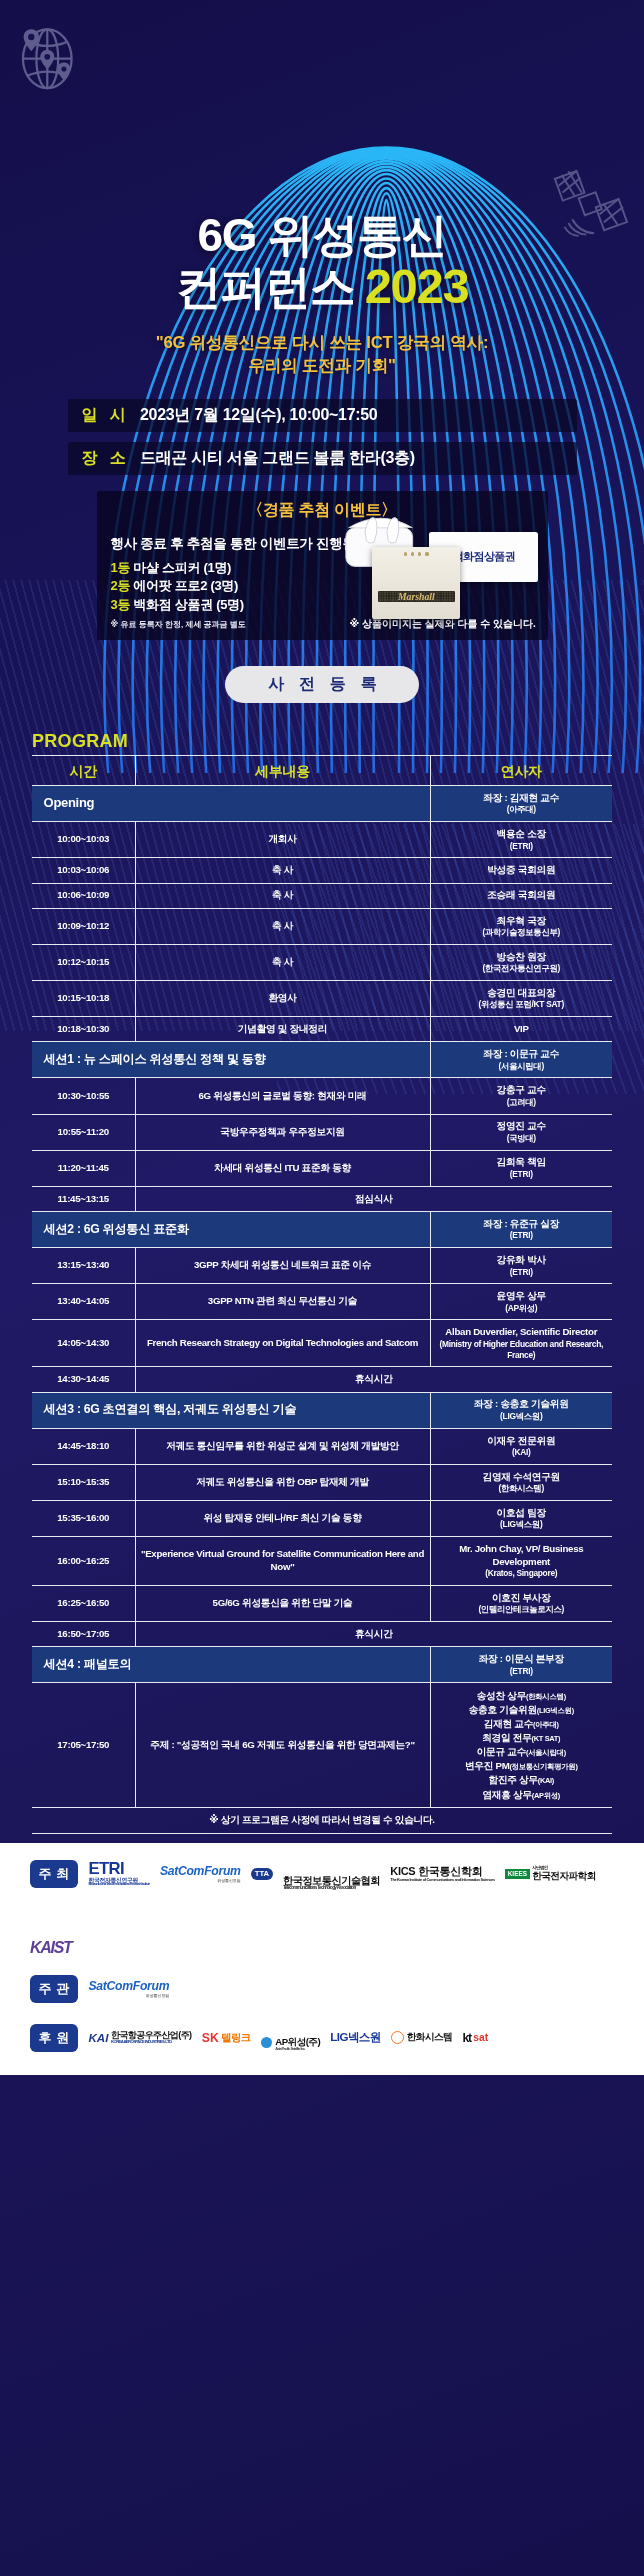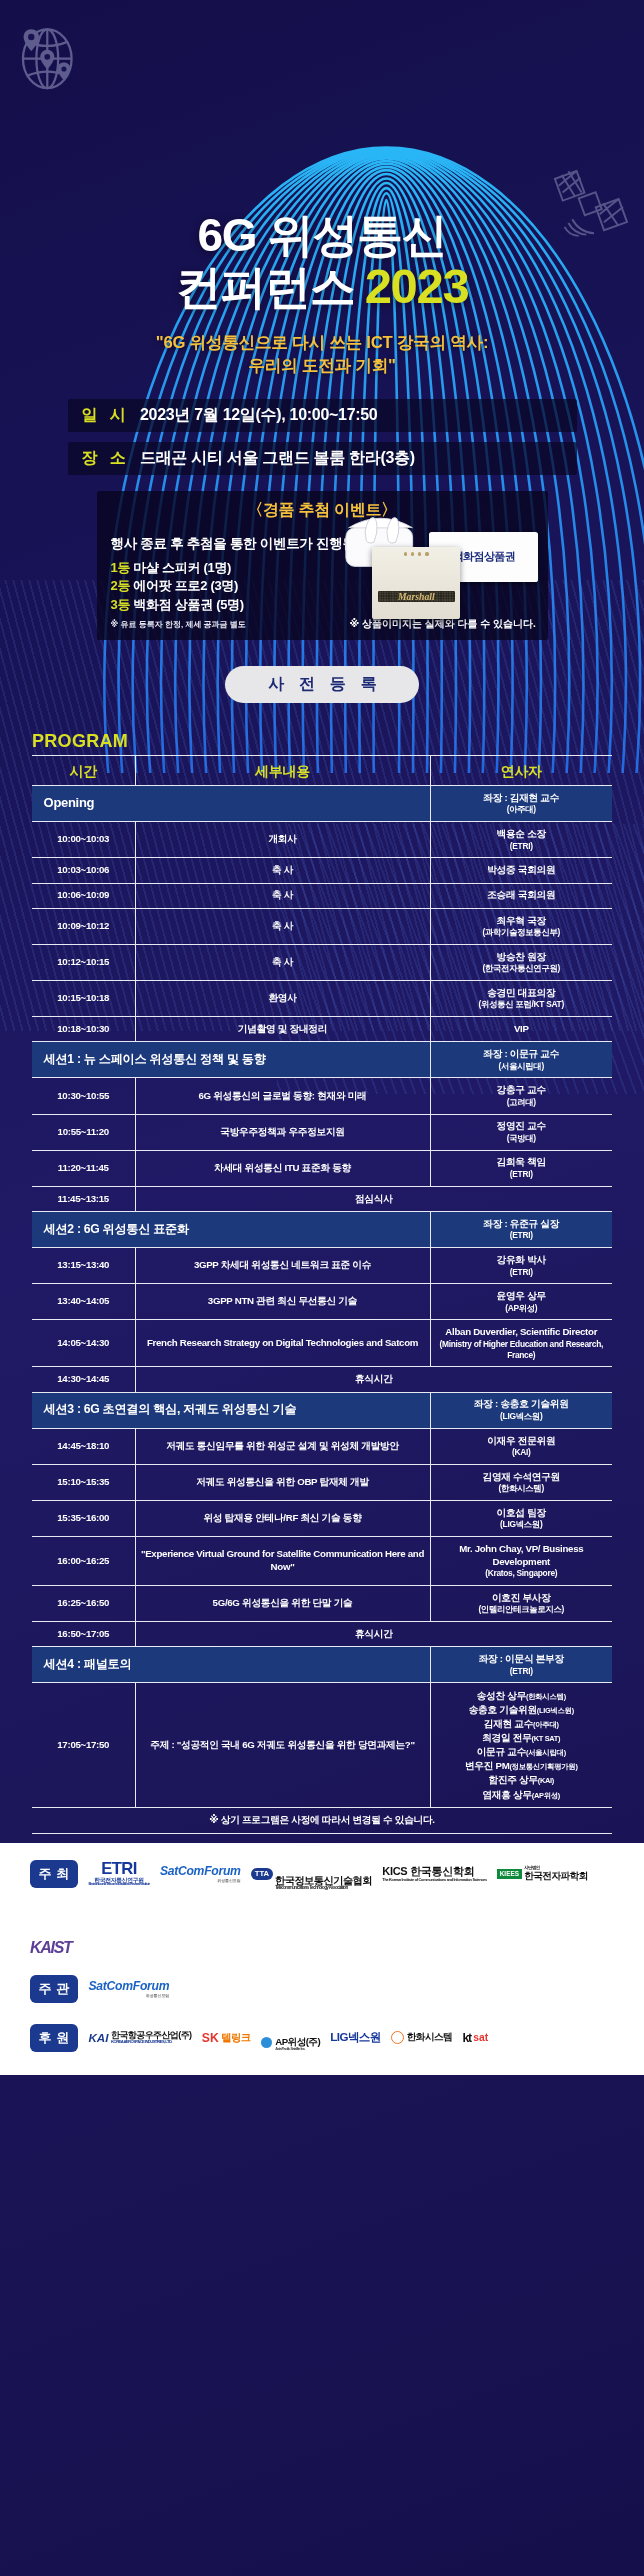--- a/index.html
+++ b/index.html
@@ -187,26 +187,26 @@
 
   
   .sponsors { position:relative; z-index:5; background:#ffffff; margin-top:9px; padding:14px 30px 16.7px; }
   .sp-row { display:flex; align-items:center; gap:10.3px; margin-bottom:14px; min-height:35px; flex-wrap:wrap;}
   .sp-row:last-child { margin-bottom:2.6px; }
   .sp-tag {
     background:#1b3a8f; color:#ffffff; font-weight:900; font-size:13px;
     border-radius:5.8px; padding:5.2px 8.4px; letter-spacing:0.6px; flex:0 0 auto;
   }
   .logo { display:flex; align-items:center; gap:2.6px; flex:0 0 auto; }
-  .logo-etri { color:#15379b; font-weight:900; font-size:16.7px; letter-spacing:-0.6px; line-height:1; text-align:center;}
+  .logo-etri { color:#15379b; font-weight:900; font-size:16.7px; letter-spacing:-0.6px; line-height:1; text-align:left;}
   .logo-etri small { display:block; font-size:5.8px; color:#15379b; font-weight:700; letter-spacing:-0.3px;}
   .logo-etri em { display:block; font-size:3.5px; color:#15379b; font-style:normal;}
   .logo-scf { color:#1a62c4; font-weight:900; font-style:italic; font-size:12.2px; letter-spacing:-0.3px;}
   .logo-scf small{ display:block; font-size:3.9px; color:#777; font-style:normal; letter-spacing:0; text-align:right;}
-  .logo-tta { display:flex; align-items:center; gap:2px;}
+  .logo-tta { display:flex; align-items:center; gap:10px;}
   .logo-tta .mark{ background:#1b3a8f; color:#fff; font-weight:900; font-size:7.7px; padding:1.3px 3.9px; border-radius:6.4px;}
   .logo-tta .ko { color:#111; font-weight:900; font-size:10.3px; letter-spacing:-0.6px; line-height:1.05;margin-top:19px;}
   .logo-tta .ko small{ display:block; font-size:4.5px; font-weight:700; color:#222;}
   .logo-kics .k { color:#111; font-weight:900; font-size:11px; letter-spacing:-0.3px; line-height:1.05;}
   .logo-kics .k small{ display:block; font-size:3.9px; font-weight:600;}
   .logo-kiees { display:flex; align-items:center; gap:2.6px;}
   .logo-kiees .badge{ background:#0f8a3c; color:#fff; font-weight:900; font-size:6.4px; padding:1.3px 2.6px;}
   .logo-kiees .t { color:#111; font-weight:900; font-size:9.7px; letter-spacing:-0.6px;}
   .logo-kiees .t small{ display:block; font-size:4.5px;}
   .logo-kaist { color:#5c3f97; font-weight:700; font-style:italic; font-size:16px; letter-spacing:-1.3px;margin-top:38px;}

